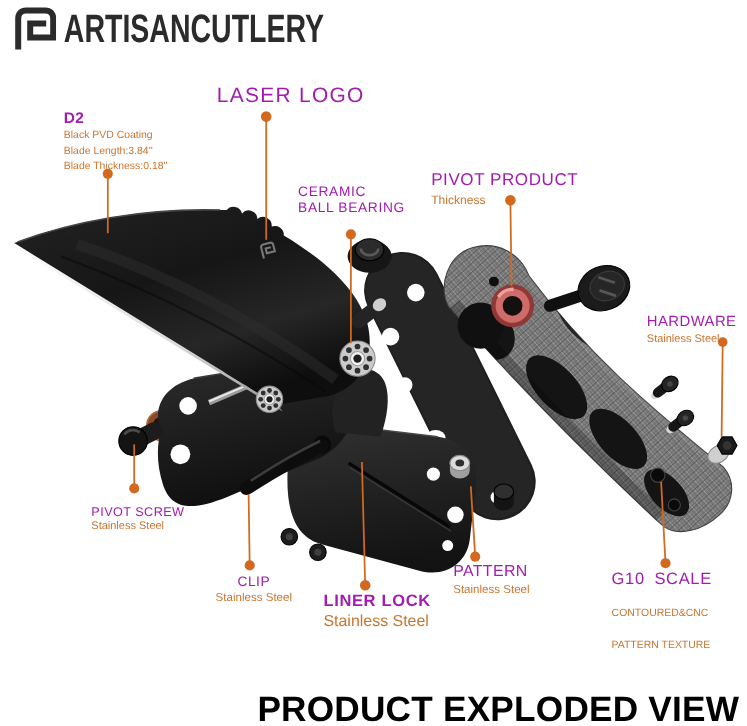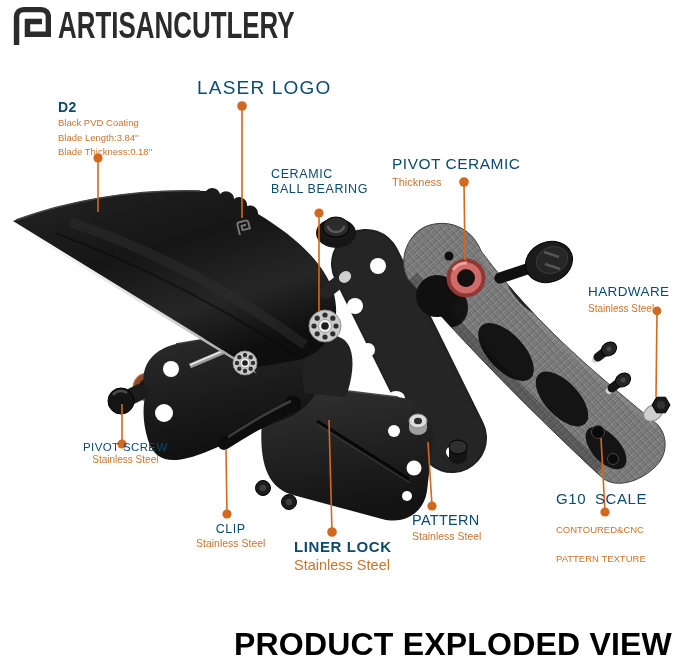--- a/index.html
+++ b/index.html
@@ -10,48 +10,48 @@
   .illustration{position:absolute;left:0;top:0;}
   
   .header{position:absolute;left:13px;top:5px;display:flex;align-items:center;height:42px;}
   .logo-icon{width:38px;height:40px;flex:0 0 auto;}
   .brand-text{
     font-weight:bold;font-size:36px;line-height:42px;color:#2b2b2b;
     transform:scaleX(0.72);transform-origin:left center;margin-left:7px;white-space:nowrap;
   }
   
   .ann{position:absolute;white-space:nowrap;}
-  .ann .t{color:#0c4a6e;}
+  .ann .t{color:#a21caf;}
   .ann .s{color:#C9752F;}
   #ann-d2{left:58px;top:99px;}
   #ann-d2 .t{font-size:14px;font-weight:bold;letter-spacing:.4px;}
   #ann-d2 .s{font-size:9.5px;line-height:12.5px;margin-top:2px;}
   #ann-laser{left:197px;top:77px;}
   #ann-laser .t{font-size:19px;letter-spacing:1.2px;}
   #ann-ceramic{left:271px;top:167px;}
   #ann-ceramic .t{font-size:12.5px;line-height:15px;letter-spacing:.6px;}
   #ann-sholder{left:392px;top:155px;}
   #ann-sholder .t{font-size:15.5px;letter-spacing:.5px;}
   #ann-sholder .s{font-size:11px;margin-top:3px;}
   #ann-hardware{left:588px;top:284px;}
   #ann-hardware .t{font-size:13.5px;letter-spacing:.4px;}
   #ann-hardware .s{font-size:10px;margin-top:4px;}
-  #ann-pivot-screw{left:83px;top:441px;text-align:center;}
+  #ann-pivot-screw{left:83px;top:460px;}
   #ann-pivot-screw .t{font-size:11.5px;letter-spacing:.4px;}
   #ann-pivot-screw .s{font-size:10px;margin-top:1px;}
   #ann-clip{left:196px;top:522px;text-align:center;}
   #ann-clip .t{font-size:12.5px;letter-spacing:.5px;}
   #ann-clip .s{font-size:10.5px;margin-top:1px;}
   #ann-liner-lock{left:294px;top:538px;}
   #ann-liner-lock .t{font-size:15px;font-weight:bold;letter-spacing:.6px;}
   #ann-liner-lock .s{font-size:14.5px;margin-top:2px;}
   #ann-standoff{left:412px;top:512px;}
   #ann-standoff .t{font-size:14.5px;letter-spacing:.3px;}
   #ann-standoff .s{font-size:10.5px;margin-top:2px;}
-  #ann-g10{left:556px;top:490px;}
+  #ann-g10{left:556px;top:518px;}
   #ann-g10 .t{font-size:15px;letter-spacing:.6px;word-spacing:4px;}
   #ann-g10 .s{font-size:9.5px;line-height:12px;margin-top:17px;}
   
   .footer-title{
     position:absolute;right:7px;top:626px;font-size:32px;font-weight:bold;
     letter-spacing:.2px;color:#000;white-space:nowrap;
   }
 </style>
 </head>
 <body>
@@ -301,21 +301,21 @@
   <div class="ann" id="ann-laser">
     <div class="t">LASER LOGO</div>
   </div>
 
   <div class="ann" id="ann-ceramic">
     <div class="t">CERAMIC</div>
     <div class="t">BALL BEARING</div>
   </div>
 
   <div class="ann" id="ann-sholder">
-    <div class="t">PIVOT CERAMIC</div>
+    <div class="t">PIVOT PRODUCT</div>
     <div class="s">Thickness</div>
   </div>
 
   <div class="ann" id="ann-hardware">
     <div class="t">HARDWARE</div>
     <div class="s">Stainless Steel</div>
   </div>
 
   <div class="ann" id="ann-pivot-screw">
     <div class="t">PIVOT SCREW</div>

